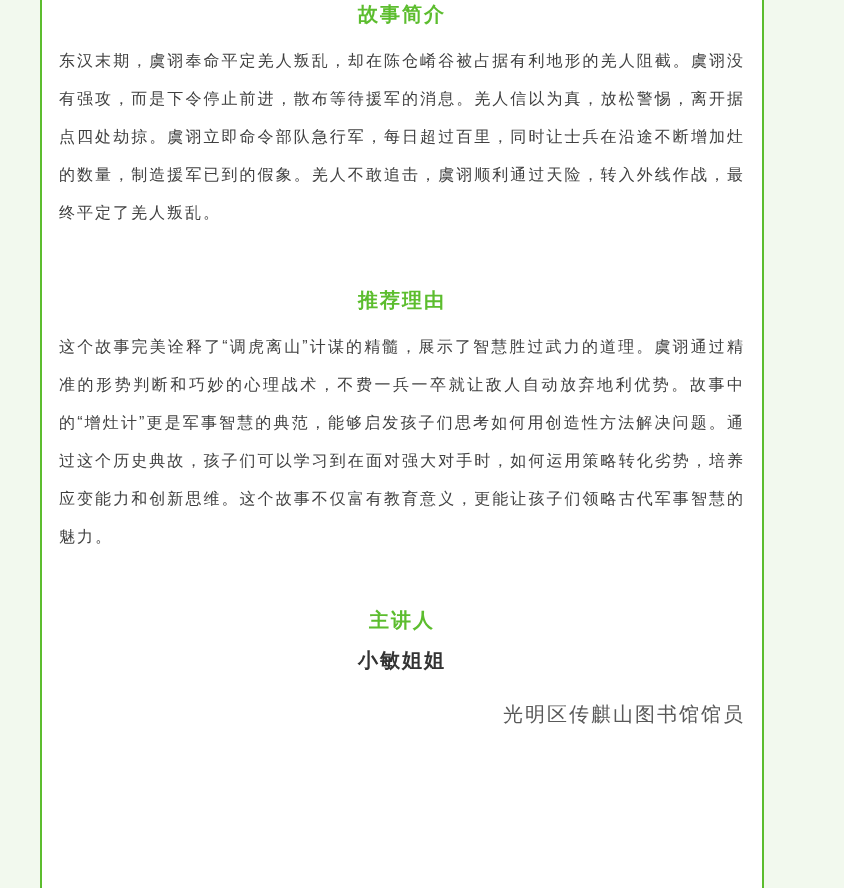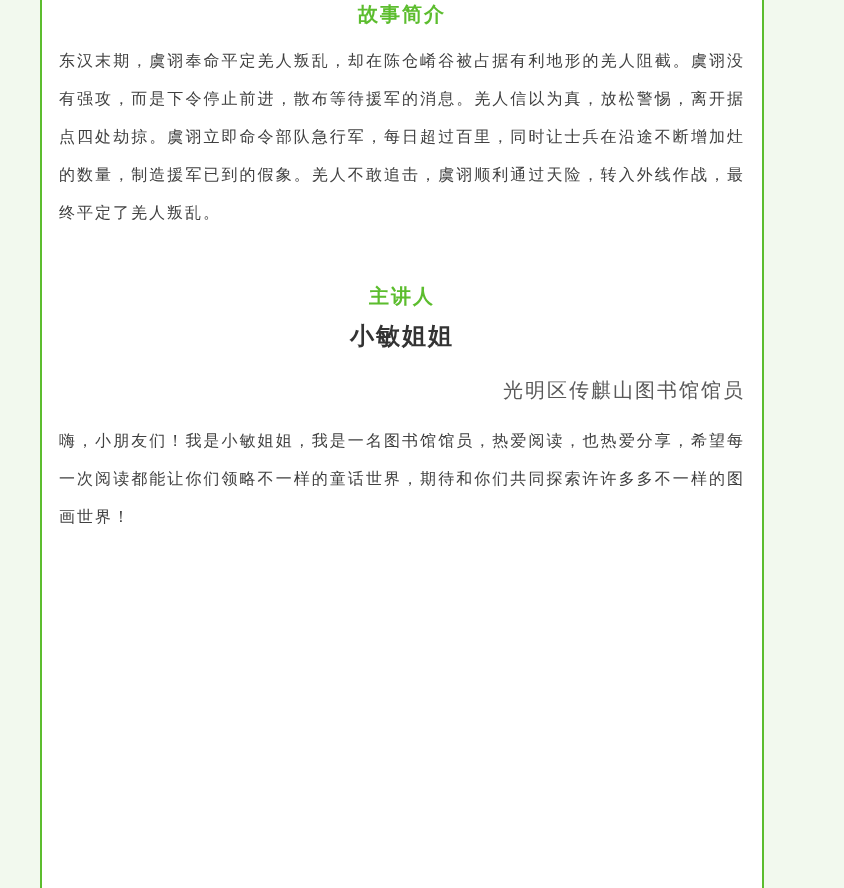--- a/index.html
+++ b/index.html
@@ -45,21 +45,21 @@
     font-size: 16px;
     line-height: 38px;
     letter-spacing: 2px;
     text-align: justify;
     text-justify: inter-character;
   }
   .speaker-name {
     margin-top: 16px;
     text-align: center;
     color: var(--name-text);
-    font-size: 24px;
+    font-size: 20px;
     font-weight: 700;
     line-height: 24px;
     letter-spacing: 2px;
   }
   .speaker-title {
     margin-top: 30px;
     text-align: right;
     color: var(--title-text);
     font-size: 20px;
     font-weight: 400;
@@ -70,23 +70,24 @@
 </style>
 </head>
 <body>
 
 <div class="panel">
 
   <h2 class="section-heading h-story">故事简介</h2>
 
   <p class="body-para">东汉末期，虞诩奉命平定羌人叛乱，却在陈仓崤谷被占据有利地形的羌人阻截。虞诩没有强攻，而是下令停止前进，散布等待援军的消息。羌人信以为真，放松警惕，离开据点四处劫掠。虞诩立即命令部队急行军，每日超过百里，同时让士兵在沿途不断增加灶的数量，制造援军已到的假象。羌人不敢追击，虞诩顺利通过天险，转入外线作战，最终平定了羌人叛乱。</p>
 
+  <h2 class="section-heading h-reason">推荐理由</h2>
 
+  <p class="body-para">这个故事完美诠释了“调虎离山”计谋的精髓，展示了智慧胜过武力的道理。虞诩通过精准的形势判断和巧妙的心理战术，不费一兵一卒就让敌人自动放弃地利优势。故事中的“增灶计”更是军事智慧的典范，能够启发孩子们思考如何用创造性方法解决问题。通过这个历史典故，孩子们可以学习到在面对强大对手时，如何运用策略转化劣势，培养应变能力和创新思维。这个故事不仅富有教育意义，更能让孩子们领略古代军事智慧的魅力。</p>
 
   <h2 class="section-heading h-speaker">主讲人</h2>
 
   <div class="speaker-name">小敏姐姐</div>
 
   <div class="speaker-title">光明区传麒山图书馆馆员</div>
 
-  <p class="body-para speaker-intro">嗨，小朋友们！我是小敏姐姐，我是一名图书馆馆员，热爱阅读，也热爱分享，希望每一次阅读都能让你们领略不一样的童话世界，期待和你们共同探索许许多多不一样的图画世界！</p>
 
 </div>
 
 </body></html>

